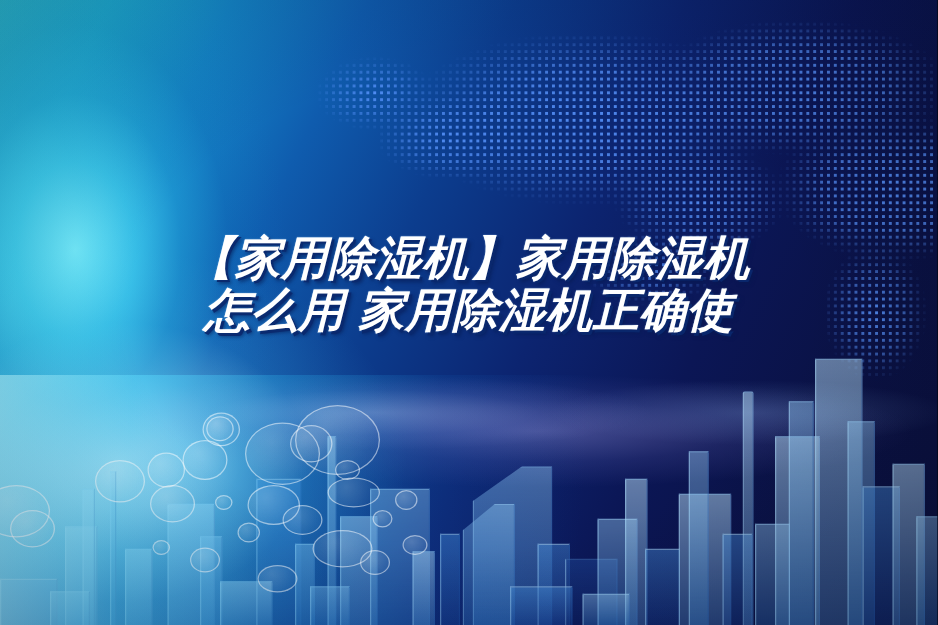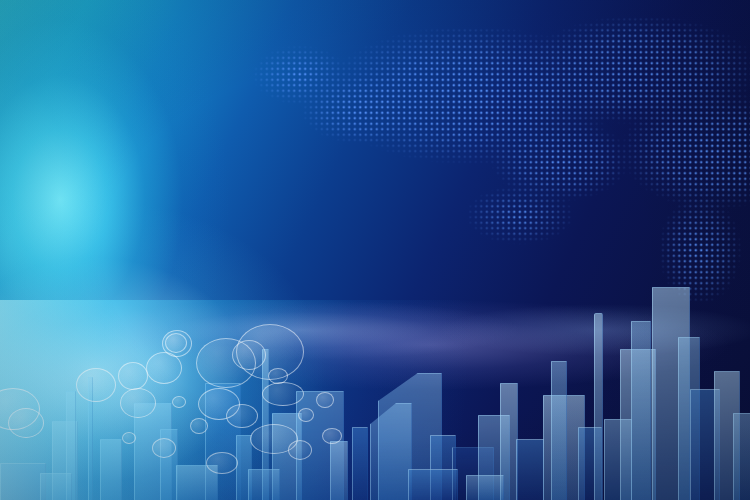--- a/index.html
+++ b/index.html
@@ -239,15 +239,17 @@
   <div class="bubble" style="left:316px; top:392px; width:16px;  height:14px;"></div>
   <div class="bubble" style="left:198px; top:388px; width:40px;  height:30px;"></div>
   <div class="bubble" style="left:322px; top:428px; width:18px;  height:14px;"></div>
   <div class="bubble" style="left:268px; top:368px; width:18px;  height:14px;"></div>
   <div class="bubble" style="left:122px; top:432px; width:12px;  height:10px;"></div>
   <div class="bubble" style="left:172px; top:396px; width:12px;  height:10px;"></div>
 
   <div class="layer bg-vignette"></div>
 
   <div class="title-block">
+    <span class="title-line">【家用除湿机】家用除湿机</span>
+    <span class="title-line">怎么用 家用除湿机正确使</span>
   </div>
 
 </div>
 
 </body></html>

